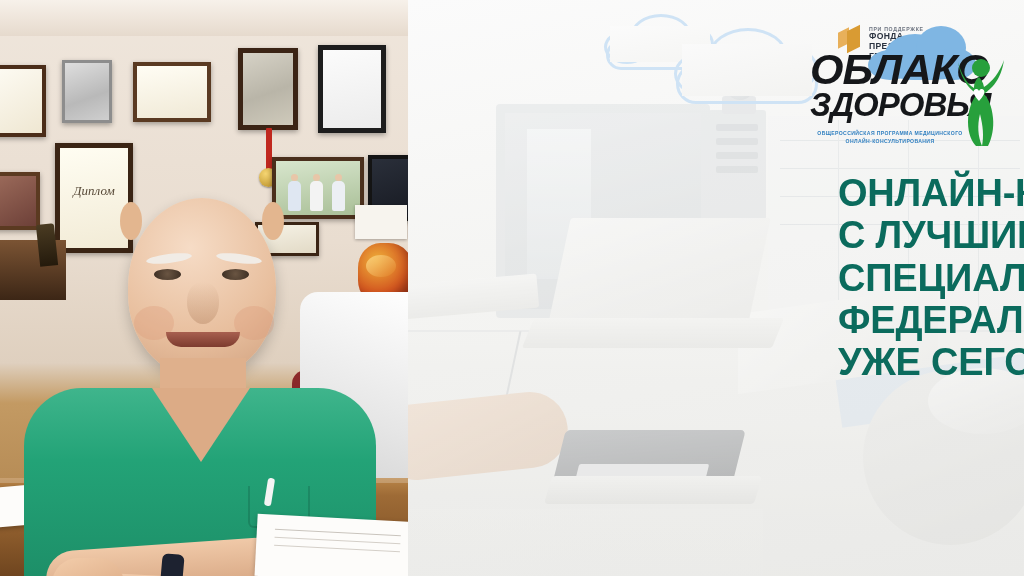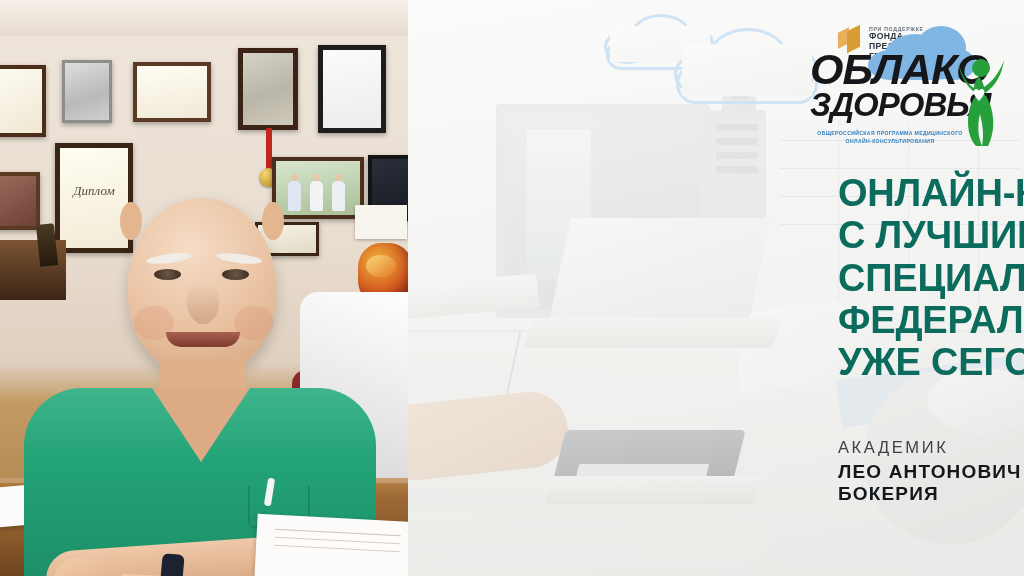--- a/index.html
+++ b/index.html
@@ -373,19 +373,15 @@
     </div>
 
     <div class="headline">
       <div>ОНЛАЙН-КОНСУЛЬТАЦИИ</div>
       <div>С ЛУЧШИМИ</div>
       <div>СПЕЦИАЛИСТАМИ</div>
       <div>ФЕДЕРАЛЬНЫХ ЦЕНТРОВ –</div>
       <div>УЖЕ СЕГОДНЯ!</div>
     </div>
 
-    <div class="attr">
-      <div class="role">АКАДЕМИК</div>
-      <div class="name">ЛЕО АНТОНОВИЧ БОКЕРИЯ</div>
-    </div>
 
   </div>
 </div>
 
 </body></html>

